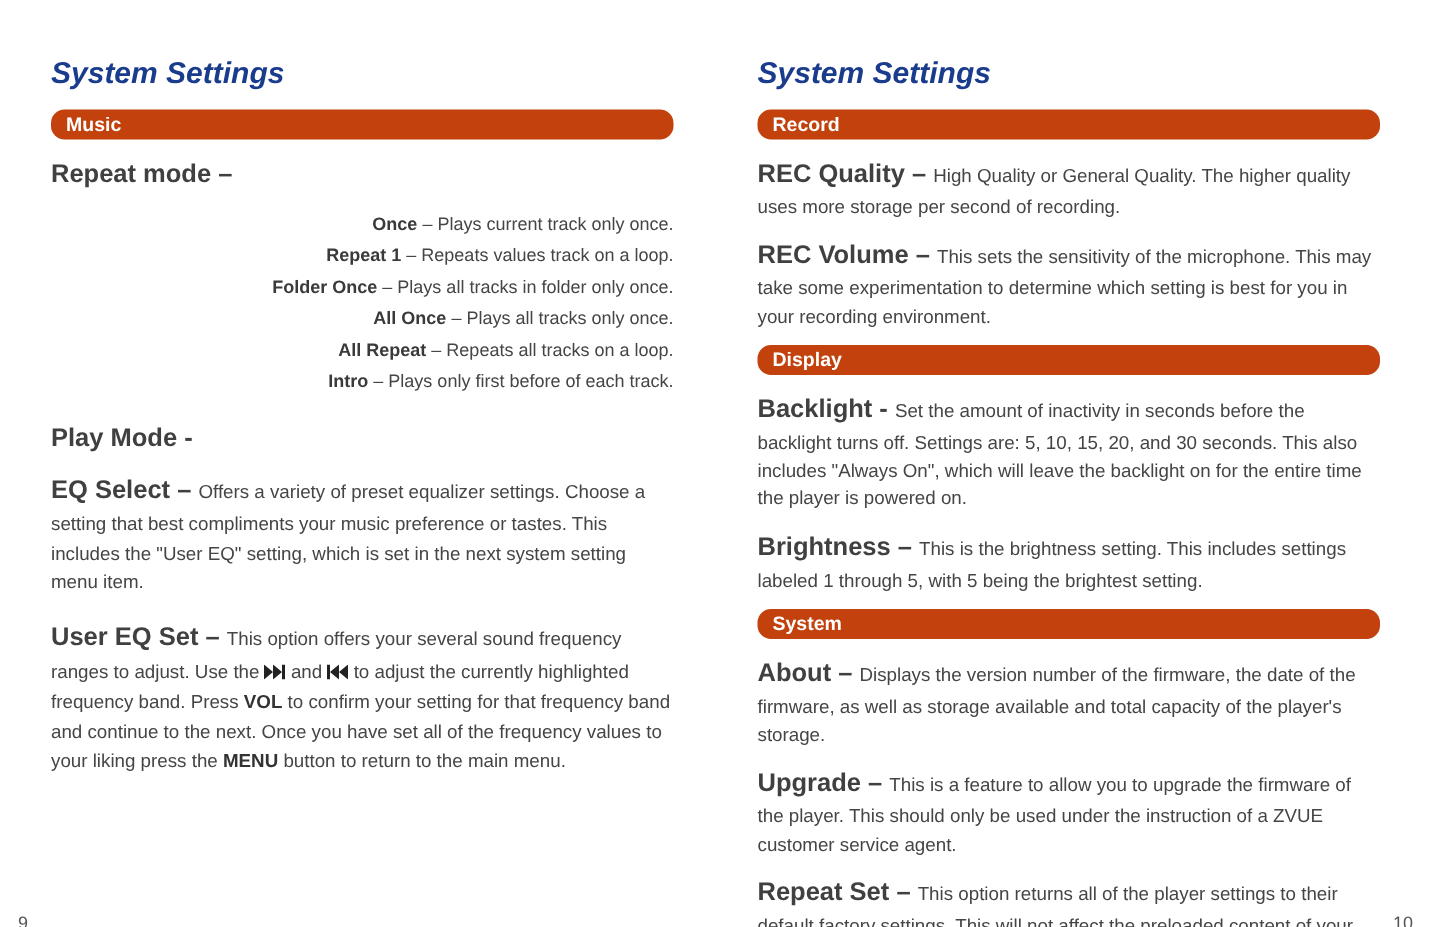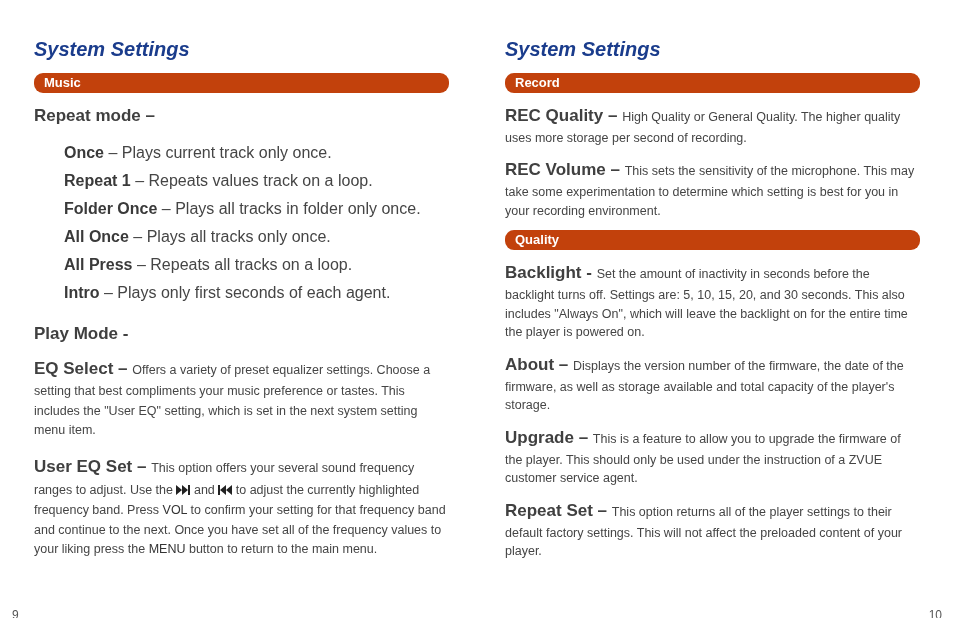--- a/index.html
+++ b/index.html
@@ -59,64 +59,65 @@
     margin: 0 0 10px 0;
     color: #454545;
   }
   .setting-label {
     font-weight: 700;
     color: #404040;
     font-size: 17px;
   }
   .sublist {
     margin: 4px 0 14px 30px;
-    font-size: 16px;
+    font-size: 12px;
     line-height: 1.75;
     color: #454545;
+    text-align: right;
   }
   .sublist .row b { font-weight: 700; color: #3a3a3a; }
   .eq-text {
     font-size: 12.5px;
     line-height: 1.55;
     color: #454545;
     margin: 0 0 14px 0;
   }
   .pagenum {
     position: absolute;
     bottom: 8px;
     font-size: 12px;
     color: #555;
   }
   .pagenum.left { left: 12px; }
   .pagenum.right { right: 12px; }
   .nav-icon {
     display:inline-block;
     vertical-align: -1px;
   }
-  b.vol { font-weight:400; color:#333; }
+  b.vol { font-weight:700; color:#333; }
 </style>
 </head>
 <body>
 
 <div class="spread">
 
   <div class="page left">
     <h1 class="title">System Settings</h1>
 
 
     <div class="section-bar">Music</div>
 
     <p class="setting"><span class="setting-label">Repeat mode –</span></p>
     <div class="sublist">
       <div class="row"><b>Once</b><span> – Plays current track only once.</span></div>
       <div class="row"><b>Repeat 1</b><span> – Repeats values track on a loop.</span></div>
       <div class="row"><b>Folder Once</b><span> – Plays all tracks in folder only once.</span></div>
       <div class="row"><b>All Once</b><span> – Plays all tracks only once.</span></div>
-      <div class="row"><b>All Press</b><span> – Repeats all tracks on a loop.</span></div>
-      <div class="row"><b>Intro</b><span> – Plays only first seconds of each agent.</span></div>
+      <div class="row"><b>All Repeat</b><span> – Repeats all tracks on a loop.</span></div>
+      <div class="row"><b>Intro</b><span> – Plays only first before of each track.</span></div>
     </div>
 
     <p class="setting"><span class="setting-label">Play Mode -</span></p>
 
     <p class="eq-text"><span class="setting-label">EQ Select – </span><span>Offers a variety of preset equalizer settings. Choose a setting that best compliments your music preference or tastes. This includes the "User EQ" setting, which is set in the next system setting menu item.</span></p>
 
     <p class="eq-text">
       <span class="setting-label">User EQ Set – </span><span>This option offers your several sound frequency ranges to adjust. Use the </span>
       <span class="nav-icon"><svg width="14" height="10" viewBox="0 0 14 10">
             <path fill="#222" d="M0 0l6 5-6 5zM6 0l6 5-6 5zM12 0h2v10h-2z"></path>
@@ -131,23 +132,25 @@
     <div class="pagenum left">9</div>
   </div>
 
   <div class="page right">
     <h1 class="title">System Settings</h1>
 
     <div class="section-bar">Record</div>
     <p class="setting"><span class="setting-label">REC Quality – </span><span>High Quality or General Quality. The higher quality uses more storage per second of recording.</span></p>
     <p class="setting"><span class="setting-label">REC Volume – </span><span>This sets the sensitivity of the microphone. This may take some experimentation to determine which setting is best for you in your recording environment.</span></p>
 
-    <div class="section-bar">Quality</div>
+    <div class="section-bar">Display</div>
     <p class="setting"><span class="setting-label">Backlight - </span><span>Set the amount of inactivity in seconds before the backlight turns off. Settings are: 5, 10, 15, 20, and 30 seconds. This also includes "Always On", which will leave the backlight on for the entire time the player is powered on.</span></p>
+    <p class="setting"><span class="setting-label">Brightness – </span><span>This is the brightness setting. This includes settings labeled 1 through 5, with 5 being the brightest setting.</span></p>
 
+    <div class="section-bar">System</div>
     <p class="setting"><span class="setting-label">About – </span><span>Displays the version number of the firmware, the date of the firmware, as well as storage available and total capacity of the player's storage.</span></p>
     <p class="setting"><span class="setting-label">Upgrade – </span><span>This is a feature to allow you to upgrade the firmware of the player. This should only be used under the instruction of a ZVUE customer service agent.</span></p>
     <p class="setting"><span class="setting-label">Repeat Set – </span><span>This option returns all of the player settings to their default factory settings. This will not affect the preloaded content of your player.</span></p>
 
     <div class="pagenum right">10</div>
   </div>
 
 </div>
 
 </body></html>

